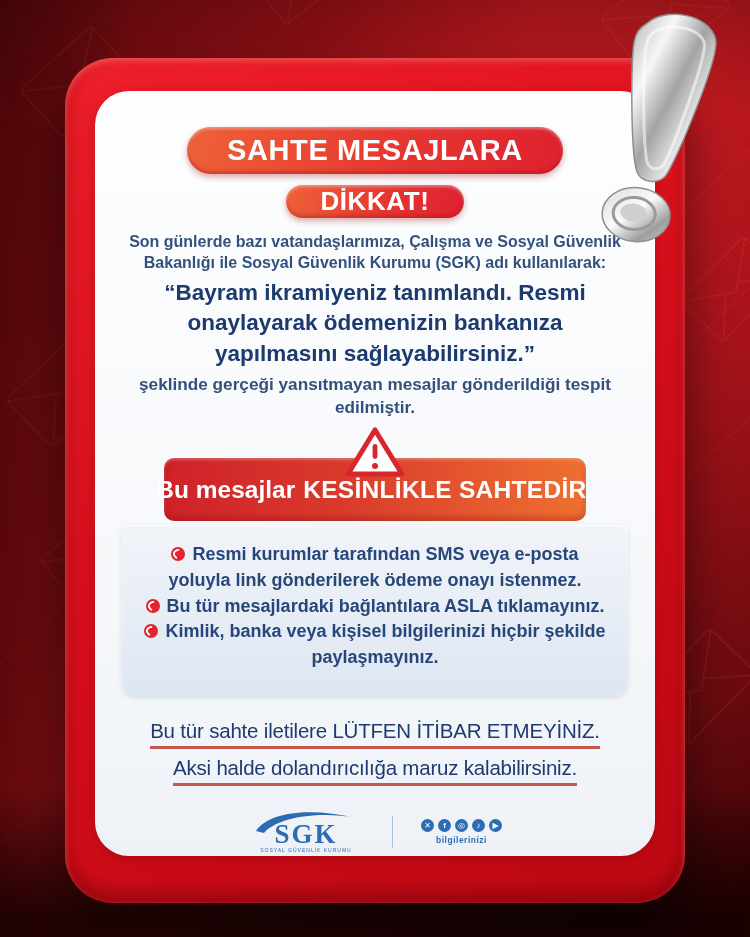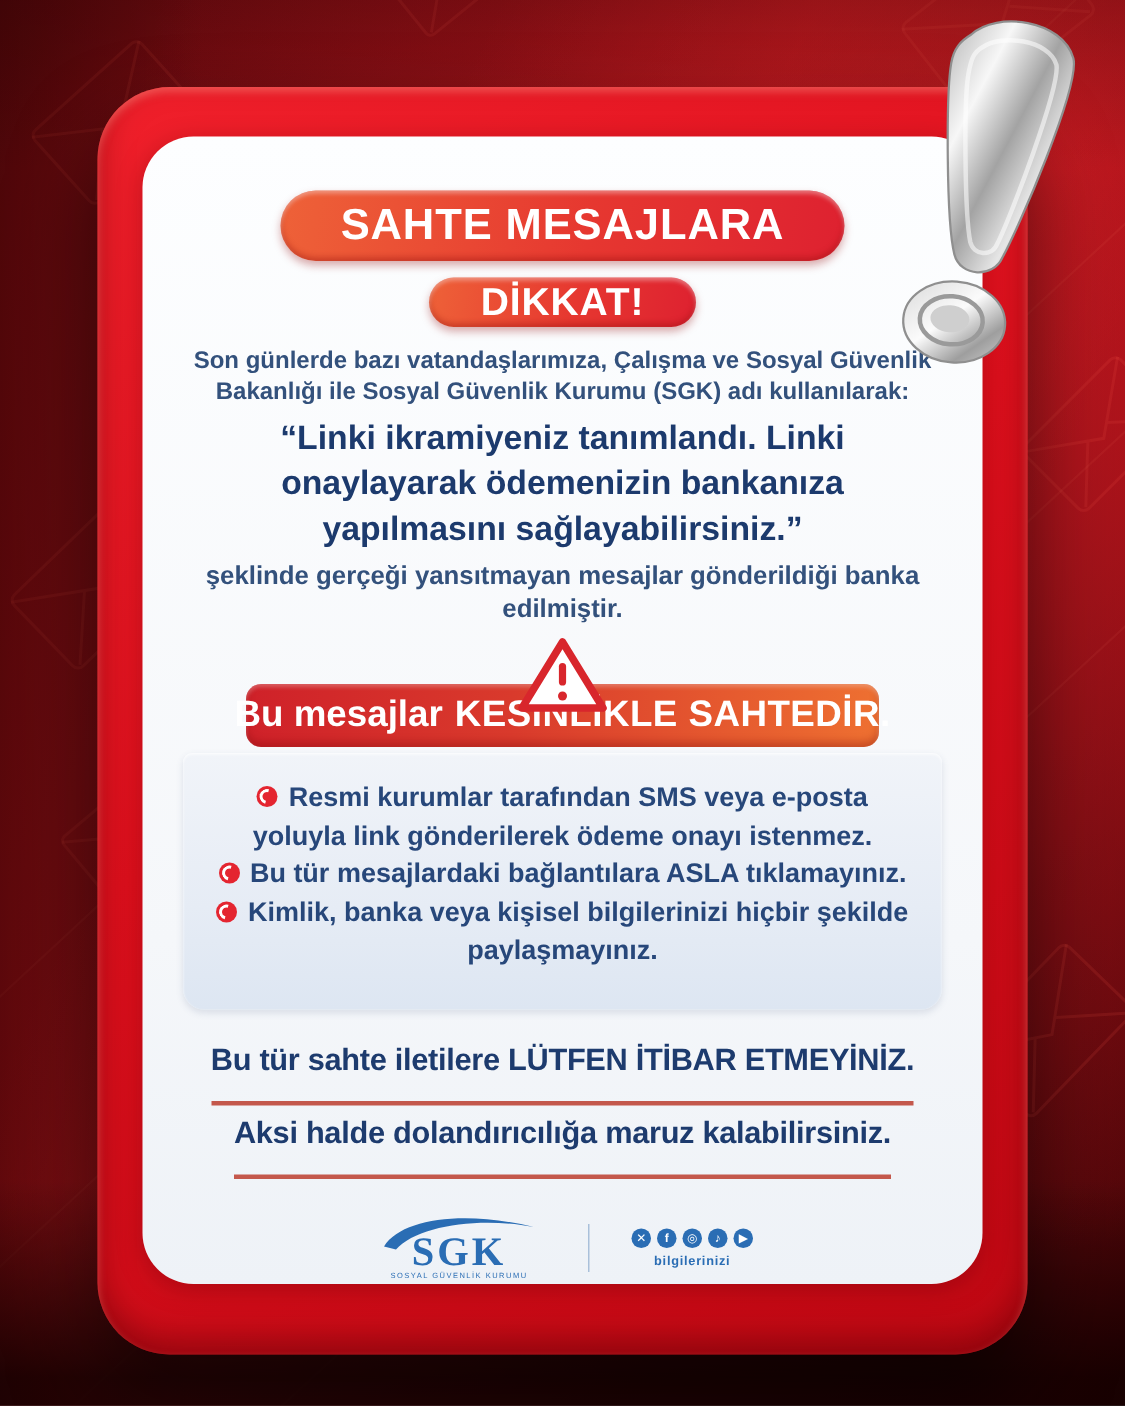--- a/index.html
+++ b/index.html
@@ -67,22 +67,22 @@
     background:#e42530;position:relative;vertical-align:-1px;margin-right:7px;
   }
   .bdot::after{
     content:'';position:absolute;inset:2px;border-radius:50%;
     border:2.5px solid #fff;border-right-color:transparent;border-bottom-color:transparent;
     transform:rotate(-30deg);box-sizing:border-box;
   }
 
   .fwarn{margin-top:22px;display:flex;flex-direction:column;align-items:center;gap:7px;}
   .fwarn .wline{
-    display:inline-block;font-size:20.5px;font-weight:700;color:#1d3b6e;
-    border-bottom:3px solid #c4584c;padding-bottom:15px;white-space:nowrap;letter-spacing:-0.2px;
+    display:inline-block;font-size:20.5px;font-weight:400;color:#1d3b6e;
+    border-bottom:3px solid #c4584c;padding-bottom:3px;white-space:nowrap;letter-spacing:-0.2px;
   }
 
   .logo-row{margin-top:22px;display:flex;align-items:center;justify-content:center;gap:28px;}
   .logo-divider{width:1px;height:32px;background:#a9c0da;}
   .social-col{display:flex;flex-direction:column;align-items:center;gap:3px;}
   .social-icons{display:flex;gap:4px;}
   .sicon{
     width:13px;height:13px;border-radius:50%;background:#2a6db4;color:#fff;
     font-size:8px;line-height:13px;text-align:center;font-weight:700;overflow:hidden;
   }
@@ -147,22 +147,22 @@
 
   <div class="bg-dark"></div>
 
   <div class="red-card">
     <div class="white-card">
 
       <div class="pill big">SAHTE MESAJLARA</div>
       <div class="pill small">DİKKAT!</div>
 
       <p class="intro" style="margin-bottom:0;">Son günlerde bazı vatandaşlarımıza, Çalışma ve Sosyal Güvenlik Bakanlığı ile Sosyal Güvenlik Kurumu (SGK) adı kullanılarak:</p>
-      <p class="quote" style="margin-bottom:0;margin-top:5px;">“Linki ikramiyeniz tanımlandı. Linki onaylayarak ödemenizin bankanıza yapılmasını sağlayabilirsiniz.”</p>
-      <p class="after" style="margin-bottom:0;margin-top:4px;">şeklinde gerçeği yansıtmayan mesajlar gönderildiği banka edilmiştir.</p>
+      <p class="quote" style="margin-bottom:0;margin-top:5px;">“Bayram ikramiyeniz tanımlandı. Resmi onaylayarak ödemenizin bankanıza yapılmasını sağlayabilirsiniz.”</p>
+      <p class="after" style="margin-bottom:0;margin-top:4px;">şeklinde gerçeği yansıtmayan mesajlar gönderildiği tespit edilmiştir.</p>
 
       <div class="tri-wrap">
         <svg width="62" height="54" viewBox="0 0 62 54">
           <path d="M31,5 L58,49 L4,49 Z" fill="#ffffff" stroke="#d8262c" stroke-width="5" stroke-linejoin="round"></path>
           <rect x="28.6" y="19" width="4.8" height="15" rx="2.4" fill="#d8262c"></rect>
           <circle cx="31" cy="41" r="3" fill="#d8262c"></circle>
         </svg>
       </div>
 
       <div class="banner">

